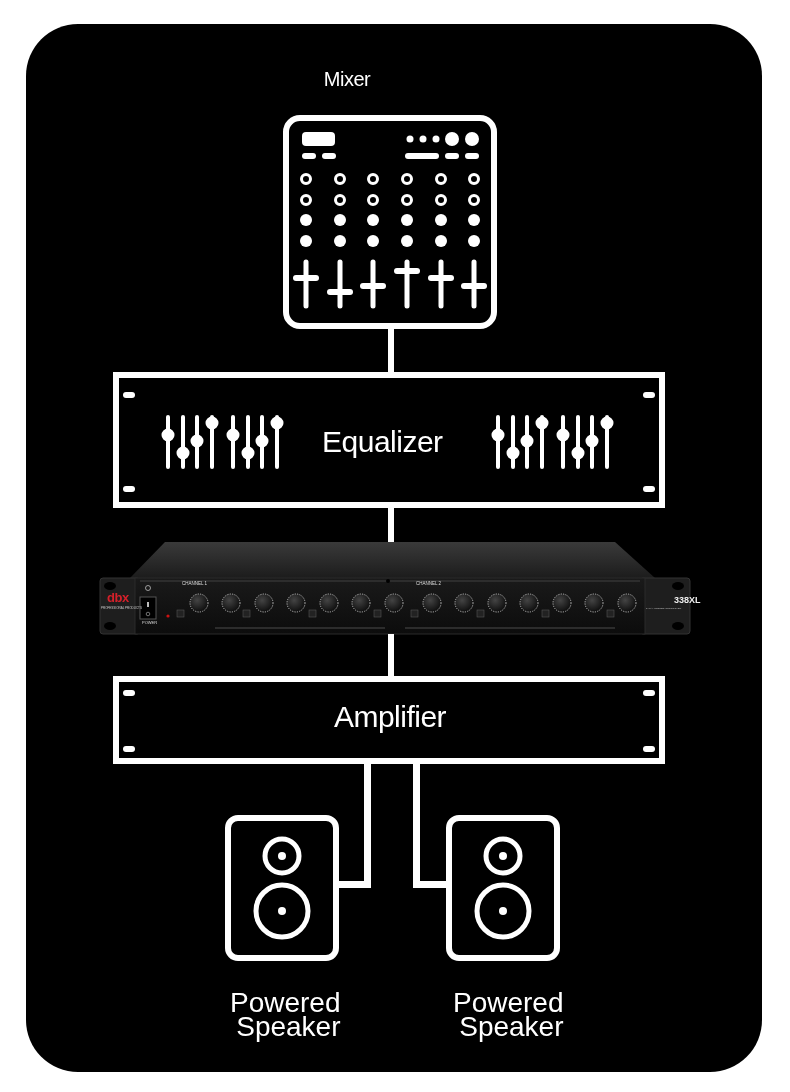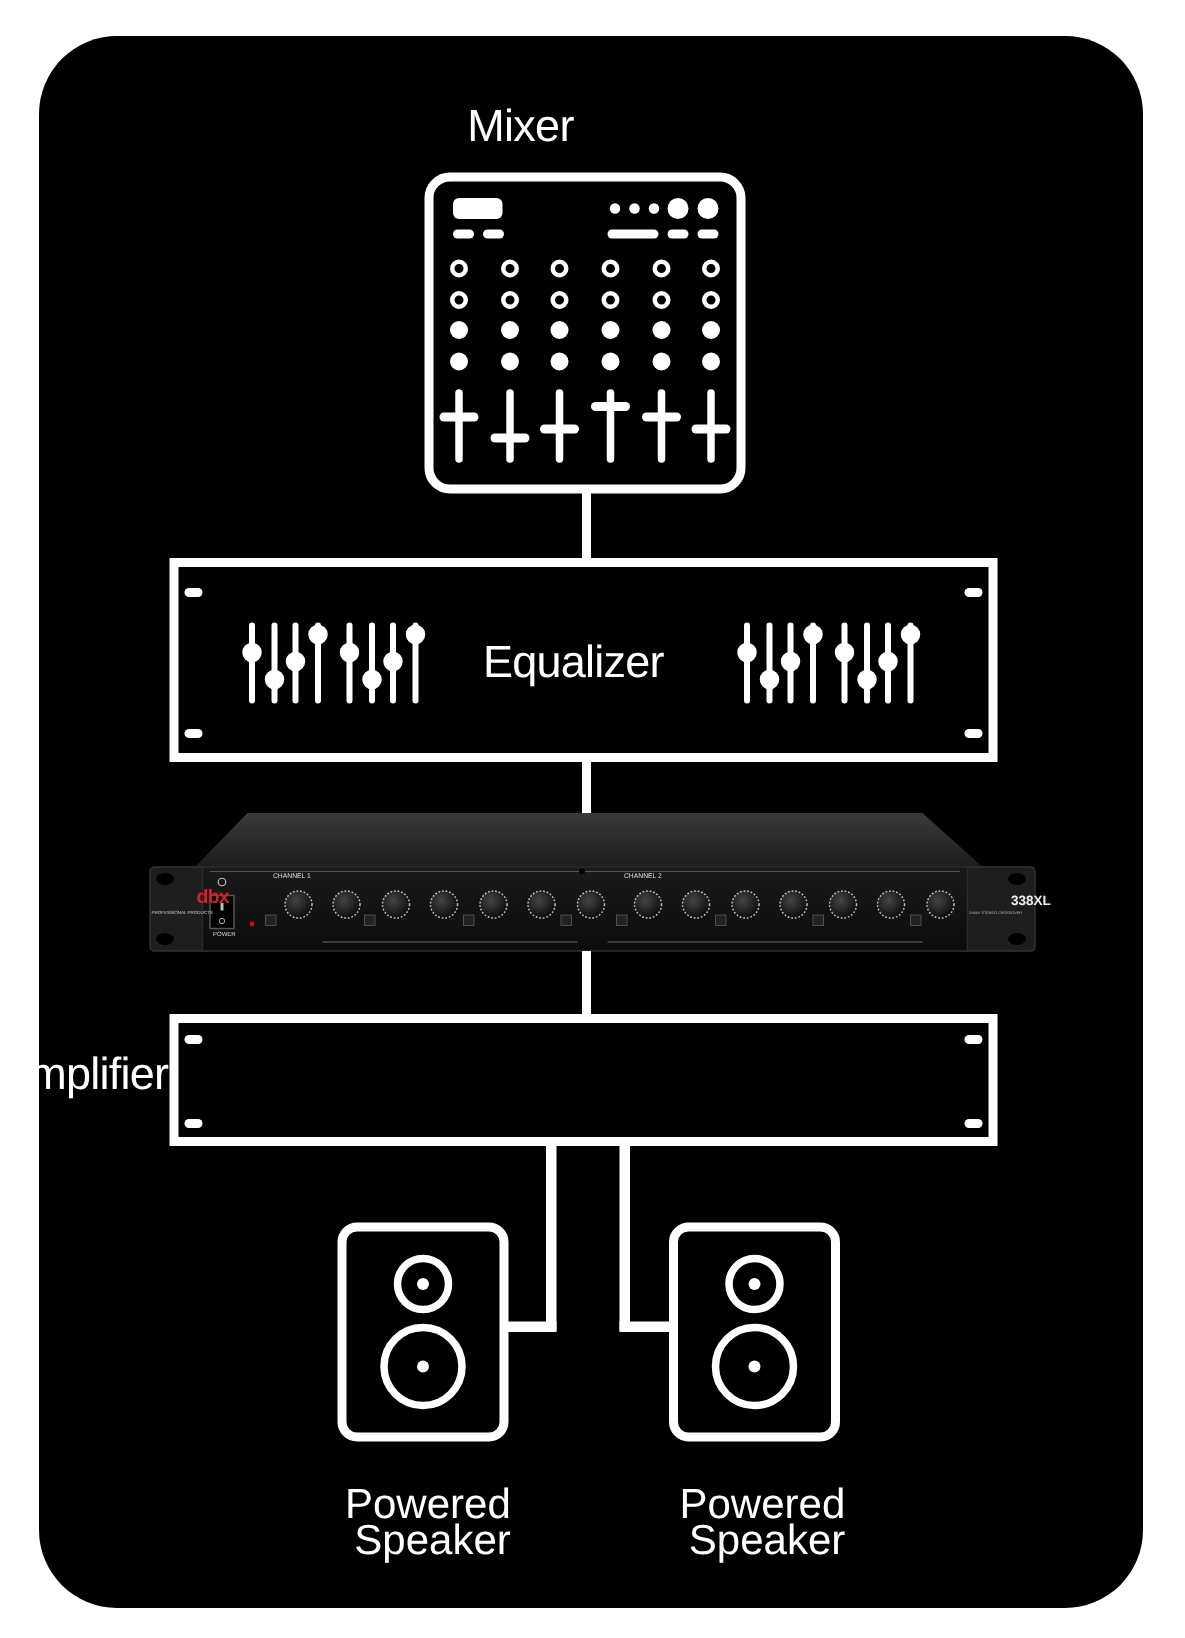--- a/index.html
+++ b/index.html
@@ -1,19 +1,19 @@
 <!DOCTYPE html>
 <html><head>
 <meta charset="utf-8">
 <style>
   html, body { margin: 0; padding: 0; background: #ffffff; }
   body { width: 790px; height: 1092px; position: relative; overflow: hidden; font-family: "Liberation Sans", sans-serif; }
   .panel { position: absolute; left: 26px; top: 24px; width: 736px; height: 1048px; background: #000; border-radius: 52px; }
   .label { color: #fff; position: absolute; font-family: "Liberation Sans", sans-serif; text-align: right; }
-  .mixer-title { left: 0; width: 694px; top: 68px; text-align: center; font-size: 30px; letter-spacing: -0.5px; }
+  .mixer-title { left: 0; width: 694px; top: 68px; text-align: center; font-size: 20px; letter-spacing: -0.5px; }
   .wire { position: absolute; background: #fff; }
   .speaker-label { font-size: 28px; line-height: 24px; }
   svg { position: absolute; overflow: visible; }
 </style>
 </head>
 <body>
 
 <div class="panel"></div>
 
 <div class="label mixer-title">Mixer</div>
@@ -197,38 +197,38 @@
     <rect x="512" y="70" width="7" height="7"></rect>
   </g>
 
   <g stroke="#777" stroke-width="0.6">
     <line x1="120" y1="88" x2="290" y2="88"></line>
     <line x1="310" y1="88" x2="520" y2="88"></line>
   </g>
   <circle cx="293" cy="41" r="2" fill="#000"></circle>
 </svg>
 
-<div class="label" style="left:107px;top:590px;font-size:13px;font-weight:bold;color:#d4202a;letter-spacing:-0.5px;margin-left:24px;">dbx</div>
+<div class="label" style="left:107px;top:590px;font-size:13px;font-weight:bold;color:#d4202a;letter-spacing:-0.5px;">dbx</div>
 <div class="label" style="left:101px;top:606px;font-size:3px;color:#ccc;">PROFESSIONAL PRODUCTS</div>
 <div class="label" style="left:142px;top:620px;font-size:4px;color:#ddd;">POWER</div>
 <div class="label" style="left:182px;top:581px;font-size:4.5px;color:#ddd;">CHANNEL 1</div>
 <div class="label" style="left:416px;top:581px;font-size:4.5px;color:#ddd;">CHANNEL 2</div>
 <div class="label" style="left:674px;top:595px;font-size:9px;font-weight:bold;color:#eee;">338XL</div>
 <div class="label" style="left:646px;top:607px;font-size:2.5px;color:#bbb;">2-WAY STEREO CROSSOVER</div>
 
 <div class="wire" style="left:388px;top:634px;width:6px;height:44px;"></div>
 
 <svg style="left:113px;top:676px;" width="552" height="88" viewBox="0 0 552 88">
   <rect x="3" y="3" width="546" height="82" fill="#000" stroke="#fff" stroke-width="6"></rect>
   <rect x="10" y="14" width="12" height="6" rx="3" fill="#fff"></rect>
   <rect x="10" y="70" width="12" height="6" rx="3" fill="#fff"></rect>
   <rect x="530" y="14" width="12" height="6" rx="3" fill="#fff"></rect>
   <rect x="530" y="70" width="12" height="6" rx="3" fill="#fff"></rect>
 </svg>
-<div class="label" style="left:0;width:780px;text-align:left;top:700px;font-size:30px;letter-spacing:-0.5px;">Amplifier</div>
+<div class="label" style="left:0;width:780px;text-align:center;top:700px;font-size:30px;letter-spacing:-0.5px;">Amplifier</div>
 
 <div class="wire" style="left:364px;top:762px;width:7px;height:125px;"></div>
 <div class="wire" style="left:336px;top:881px;width:35px;height:7px;"></div>
 <div class="wire" style="left:413px;top:762px;width:7px;height:125px;"></div>
 <div class="wire" style="left:413px;top:881px;width:35px;height:7px;"></div>
 
 <svg style="left:225px;top:815px;" width="114" height="146" viewBox="0 0 114 146">
   <rect x="3" y="3" width="108" height="140" rx="10" fill="#000" stroke="#fff" stroke-width="6"></rect>
   <circle cx="57" cy="41" r="17" fill="none" stroke="#fff" stroke-width="5"></circle>
   <circle cx="57" cy="41" r="4" fill="#fff"></circle>

